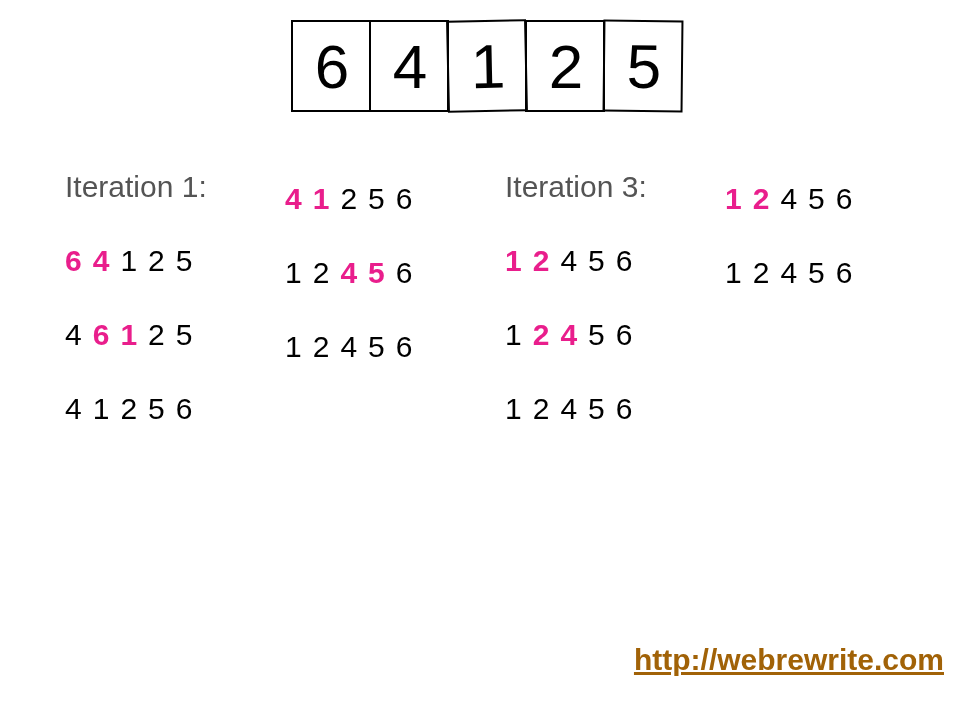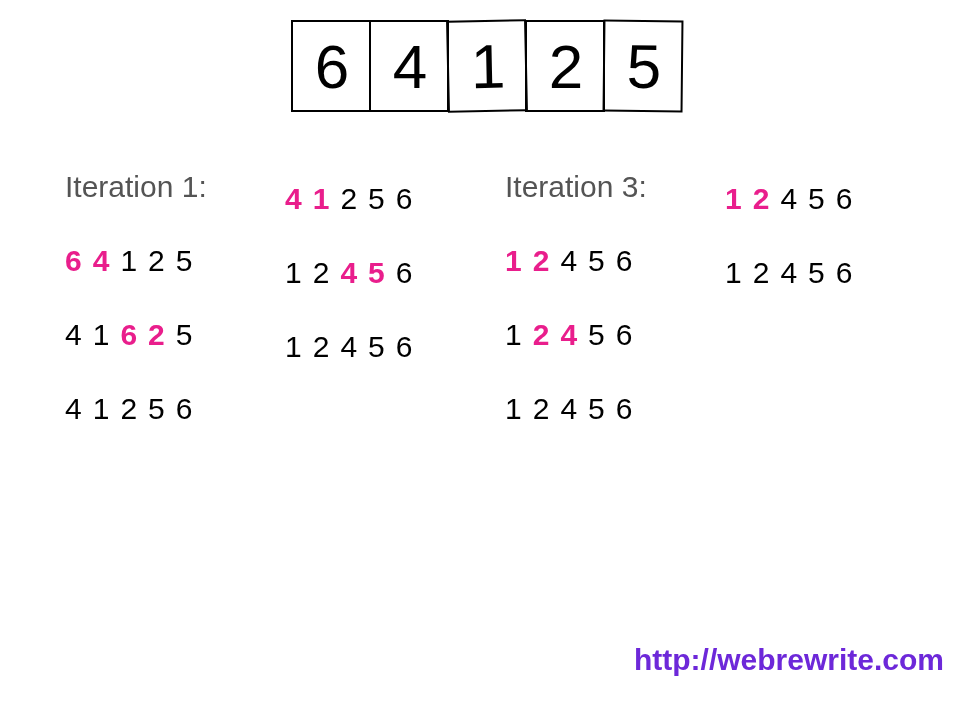--- a/index.html
+++ b/index.html
@@ -68,21 +68,22 @@
   .hl { color: #e91e8c; font-weight: 700; }
   .nm { color: #000; }
   
   .url {
     position: absolute;
     right: 30px;
     bottom: 30px;
     font-family: Arial, Helvetica, sans-serif;
     font-size: 30px;
     font-weight: 700;
-    color: #6d28d9;
+    text-decoration: underline;
+    color: #a16207;
   }
 </style>
 </head>
 <body>
 
 <div class="canvas">
 
   <div class="box-row">
     <div class="cell">6</div>
     <div class="cell">4</div>
@@ -92,21 +93,21 @@
   </div>
 
   <div class="cols">
 
     <div class="col">
       <div class="col-title">Iteration 1:</div>
       <div class="step">
         <span class="hl">6</span><span class="hl">4</span><span class="nm">1</span><span class="nm">2</span><span class="nm">5</span>
       </div>
       <div class="step">
-        <span class="nm">4</span><span class="nm">1</span><span class="hl">6</span><span class="hl">2</span><span class="nm">5</span>
+        <span class="nm">4</span><span class="hl">6</span><span class="hl">1</span><span class="nm">2</span><span class="nm">5</span>
       </div>
       <div class="step">
         <span class="nm">4</span><span class="nm">1</span><span class="nm">2</span><span class="nm">5</span><span class="nm">6</span>
       </div>
     </div>
 
     <div class="col">
       <div class="step">
         <span class="hl">4</span><span class="hl">1</span><span class="nm">2</span><span class="nm">5</span><span class="nm">6</span>
       </div>

